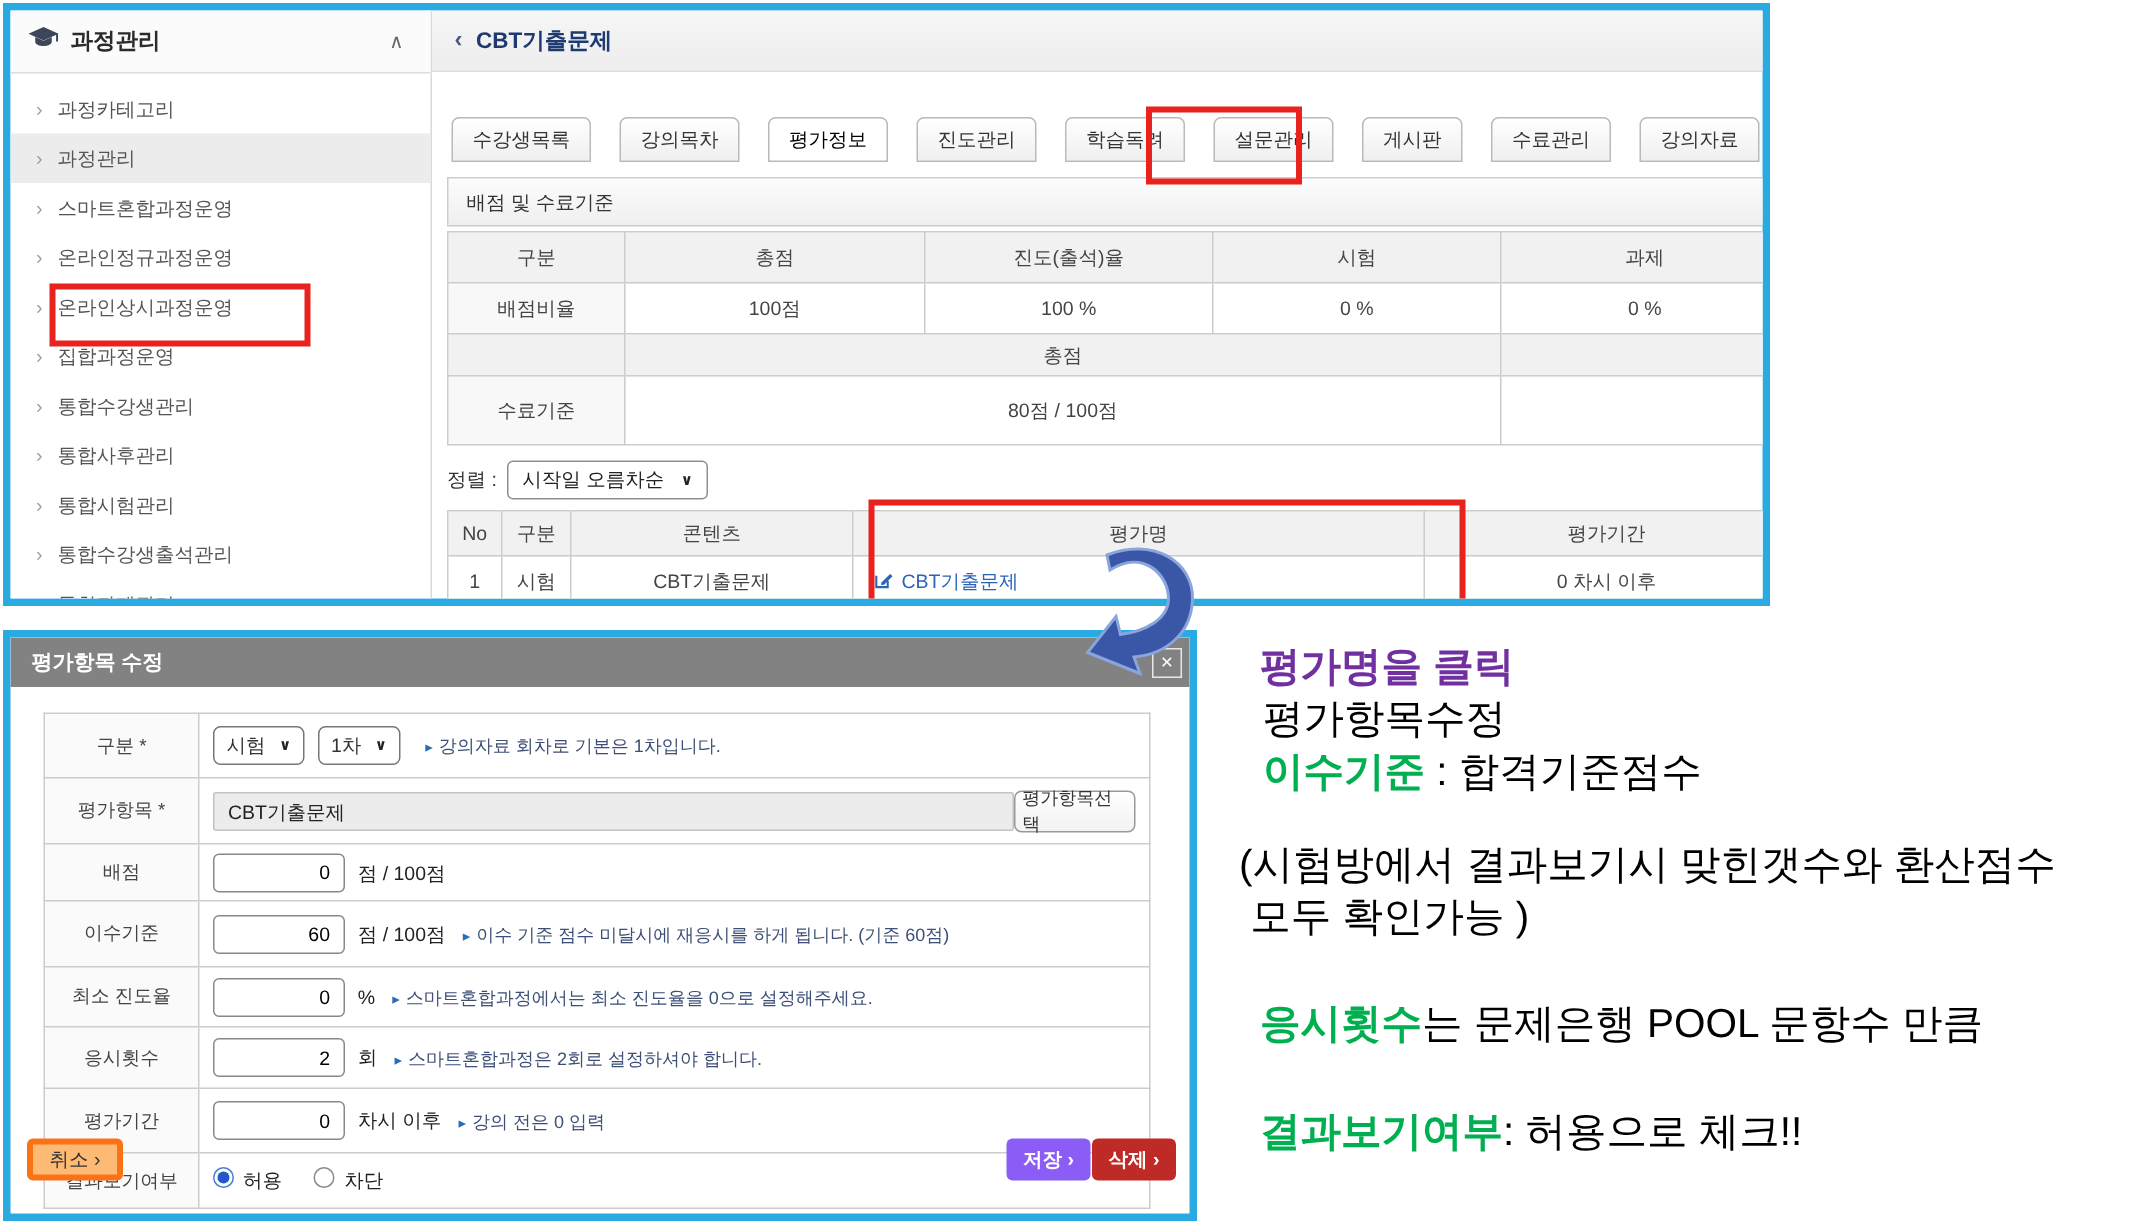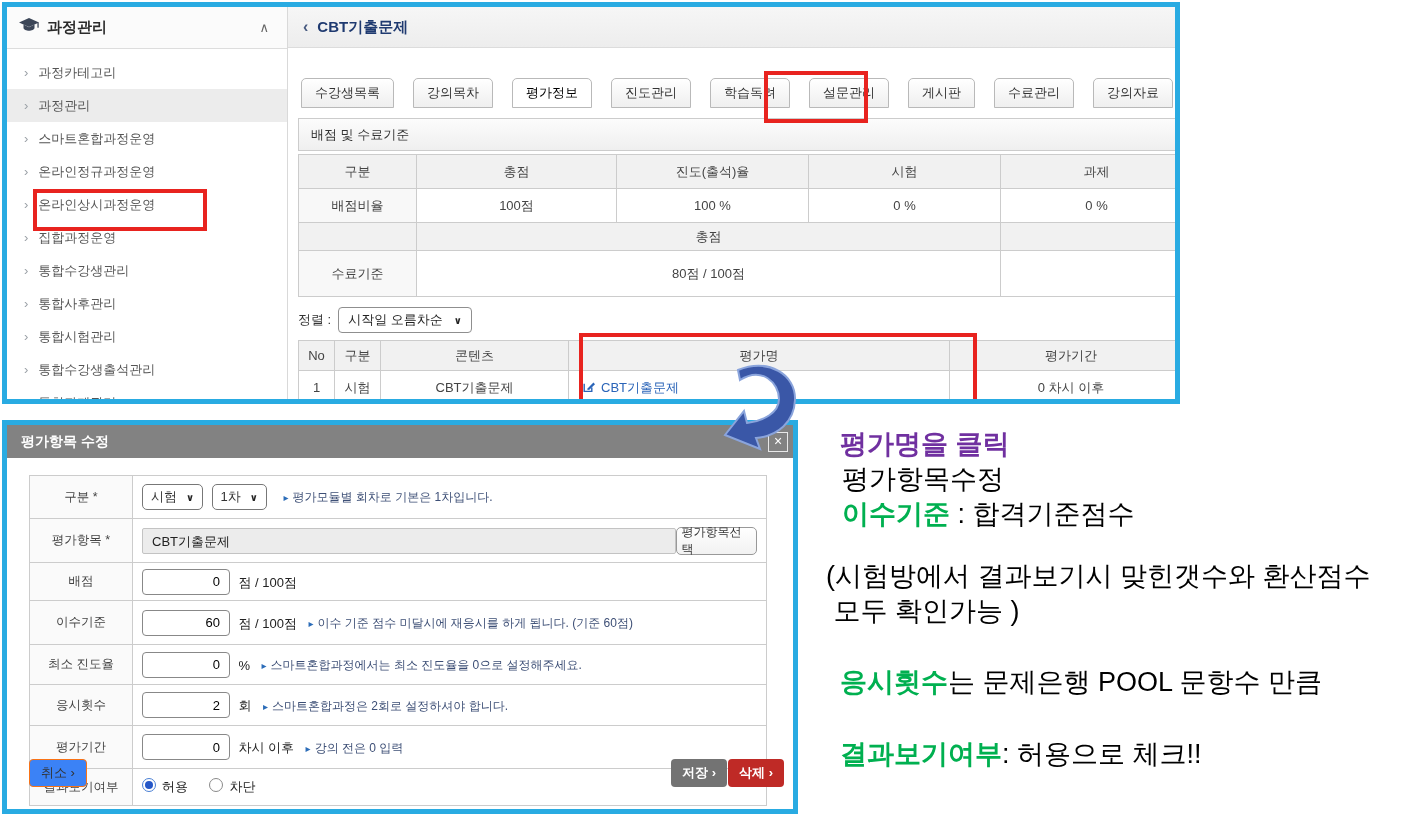--- a/index.html
+++ b/index.html
@@ -68,22 +68,22 @@
   .ro-input{display:inline-block;width:545px;height:26px;line-height:26px;background:#ececec;border:1px solid #c3c3c3;border-radius:2px;padding:0 9px;box-sizing:border-box;font-size:13px;color:#222;}
   .row2field{display:flex;align-items:center;justify-content:space-between;}
   .small-btn{border:1px solid #999;border-radius:5px;background:linear-gradient(#fff,#f2f2f2);height:26px;padding:0 4px;font-size:12px;color:#333;display:inline-flex;align-items:center;cursor:pointer;}
   .num-input{width:88px;height:26px;border:1px solid #888;border-radius:4px;text-align:right;padding:0 9px;font-size:13px;box-sizing:border-box;margin-right:5px;font-family:inherit;}
   .unit{font-size:13px;color:#222;}
   .radio-opt{display:inline-flex;align-items:flex-start;gap:6px;margin-right:18px;font-size:13px;color:#222;cursor:pointer;}
   .rdo{width:14px;height:14px;border-radius:50%;border:1px solid #8a8a8a;box-sizing:border-box;position:relative;background:#fff;display:inline-block;}
   .rdo.on{border:1px solid #4a7fd4;}
   .rdo.on::after{content:"";position:absolute;left:2px;top:2px;width:8px;height:8px;border-radius:50%;background:#2557c7;}
   .btn{height:28px;border-radius:4px;font-size:13px;padding:0 11px;display:inline-flex;align-items:center;position:absolute;top:334px;cursor:pointer;box-sizing:border-box;}
-  .btn-cancel{left:22px;background:#3b82f6;border:1px solid #f97316;color:#333;}
-  .btn-save{right:66px;background:#737373;color:#fff;border:none;font-weight:bold;}
+  .btn-cancel{left:11px;background:#fdba74;border:4px solid #f97316;color:#333;}
+  .btn-save{right:66px;background:#8b5cf6;color:#fff;border:none;font-weight:bold;}
   .btn-delete{right:9px;background:#bf2a26;color:#fff;border:none;font-weight:bold;}
 
   
   .ann-line{position:absolute;font-size:27px;color:#000;line-height:33px;white-space:pre;letter-spacing:0;}
   .c-purple{color:#7030a0;font-weight:bold;}
   .c-green{color:#00b050;font-weight:bold;}
   .a1{left:840px;top:428px;}
   .a2{left:842px;top:463px;}
   .a3{left:842px;top:498px;}
   .a4{left:826px;top:560px;}
@@ -281,21 +281,21 @@
         <td class="flabel">구분 *</td>
         <td class="ffield">
           <span class="mini-select">
                 <span>시험</span>
                 <span class="caret">∨</span>
               </span>
           <span class="mini-select">
                 <span>1차</span>
                 <span class="caret">∨</span>
               </span>
-          <span class="hint"><span class="hint-arrow">▸</span><span>평가모듈별 회차로 기본은 1차입니다.</span></span>
+          <span class="hint"><span class="hint-arrow">▸</span><span>강의자료 회차로 기본은 1차입니다.</span></span>
         </td>
       </tr>
       <tr class="r2">
         <td class="flabel">평가항목 *</td>
         <td class="ffield">
           <div class="row2field">
             <span class="ro-input">CBT기출문제</span>
             <span class="small-btn">평가항목선택</span>
           </div>
         </td>

